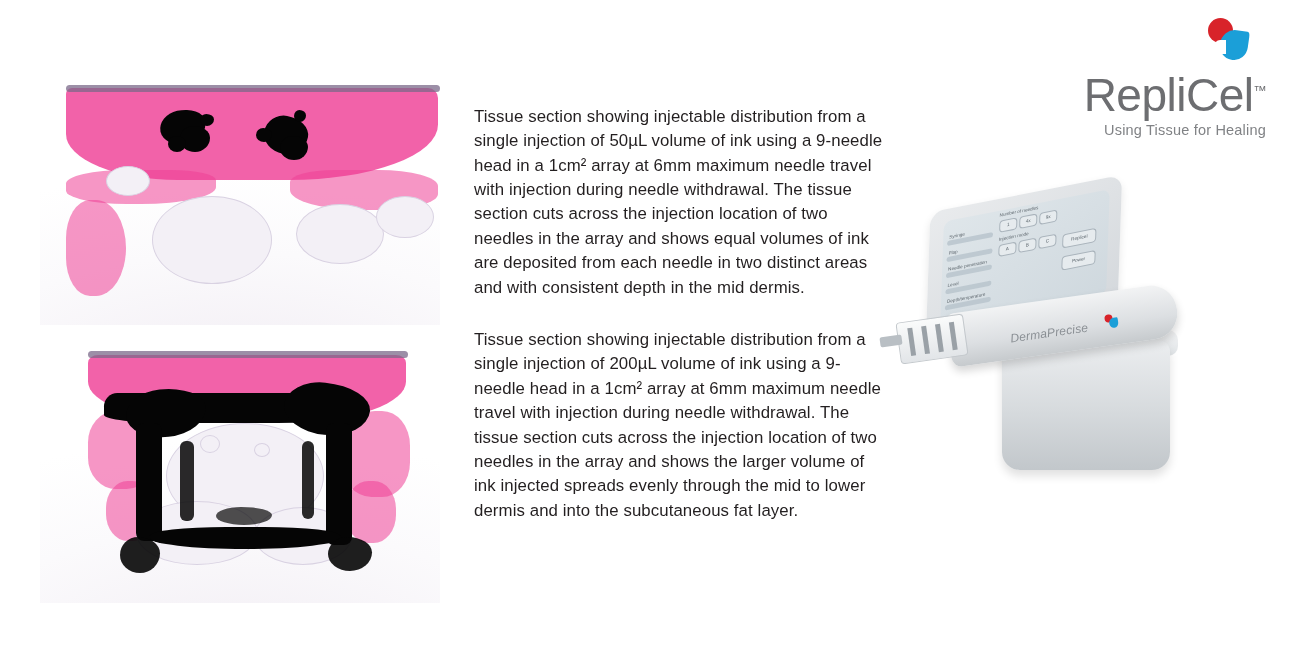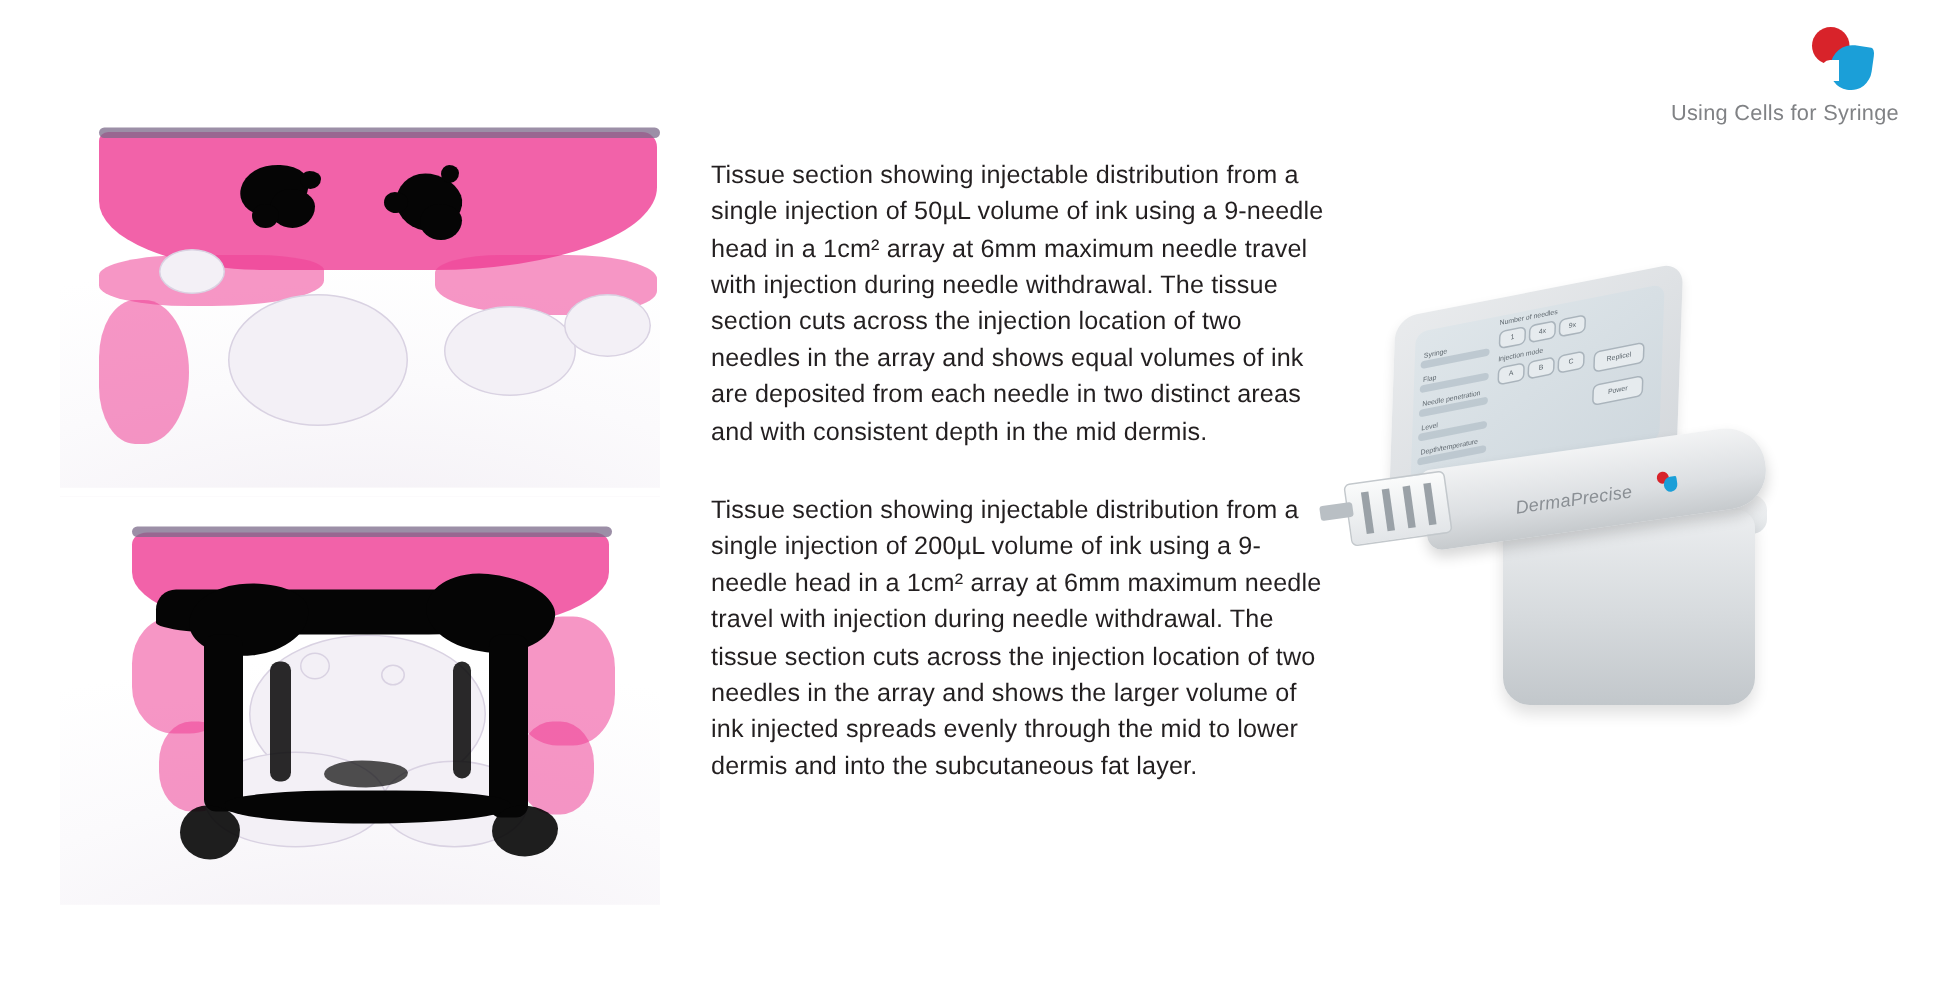--- a/index.html
+++ b/index.html
@@ -361,21 +361,22 @@
     <p class="para">Tissue section showing injectable distribution from a single injection of 50µL volume of ink using a 9-needle head in a 1cm² array at 6mm maximum needle travel with injection during needle withdrawal. The tissue section cuts across the injection location of two needles in the array and shows equal volumes of ink are deposited from each needle in two distinct areas and with consistent depth in the mid dermis.</p>
     <p class="para">Tissue section showing injectable distribution from a single injection of 200µL volume of ink using a 9-needle head in a 1cm² array at 6mm maximum needle travel with injection during needle withdrawal. The tissue section cuts across the injection location of two needles in the array and shows the larger volume of ink injected spreads evenly through the mid to lower dermis and into the subcutaneous fat layer.</p>
   </div>
 
   <div class="logo-block">
     <div class="logo-mark">
       <div class="logo-dot-red"></div>
       <div class="logo-leaf"></div>
       <div class="logo-notch"></div>
     </div>
-    <div class="logo-tag">Using Cells for Syringe</div>
+    <div class="logo-word"><span>RepliCel</span><span class="tm">™</span></div>
+    <div class="logo-tag">Using Tissue for Healing</div>
   </div>
 
   <div class="device">
     <div class="dev-base-lip"></div>
     <div class="dev-base"></div>
 
     <div class="dev-lid">
       <div class="dev-screen">
         <div class="scr-label" style="left:56px; top:2px;">Number of needles</div>
 

